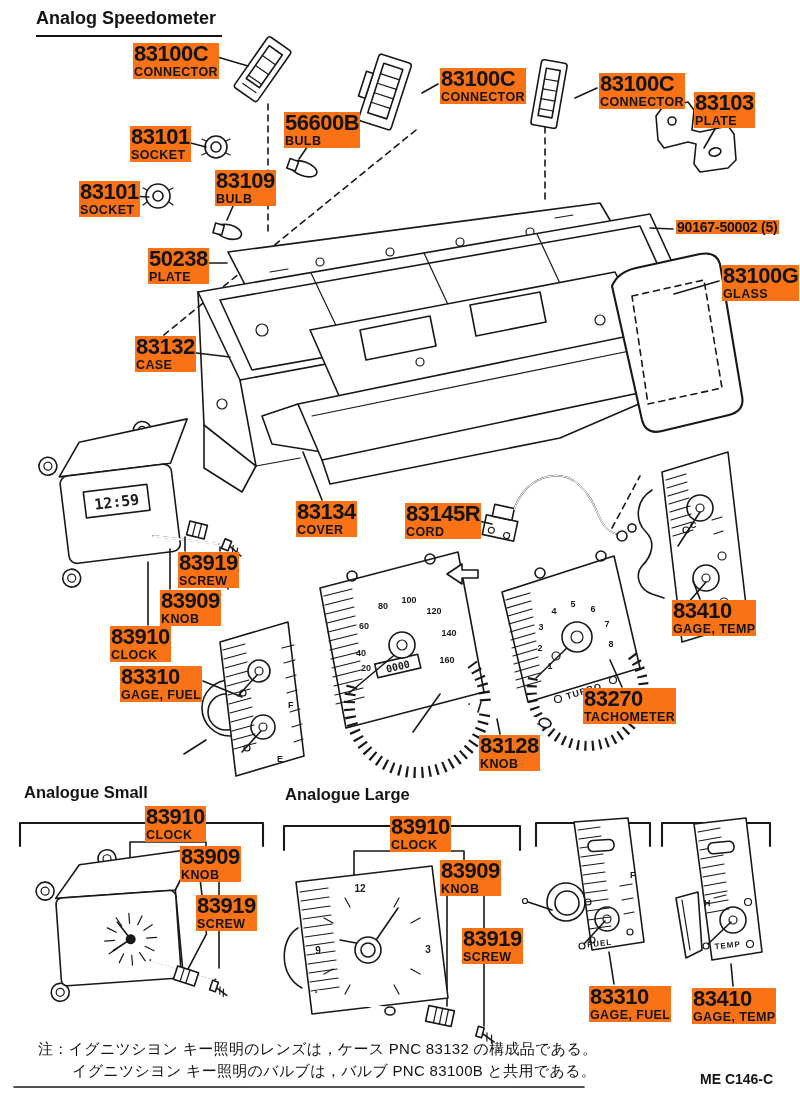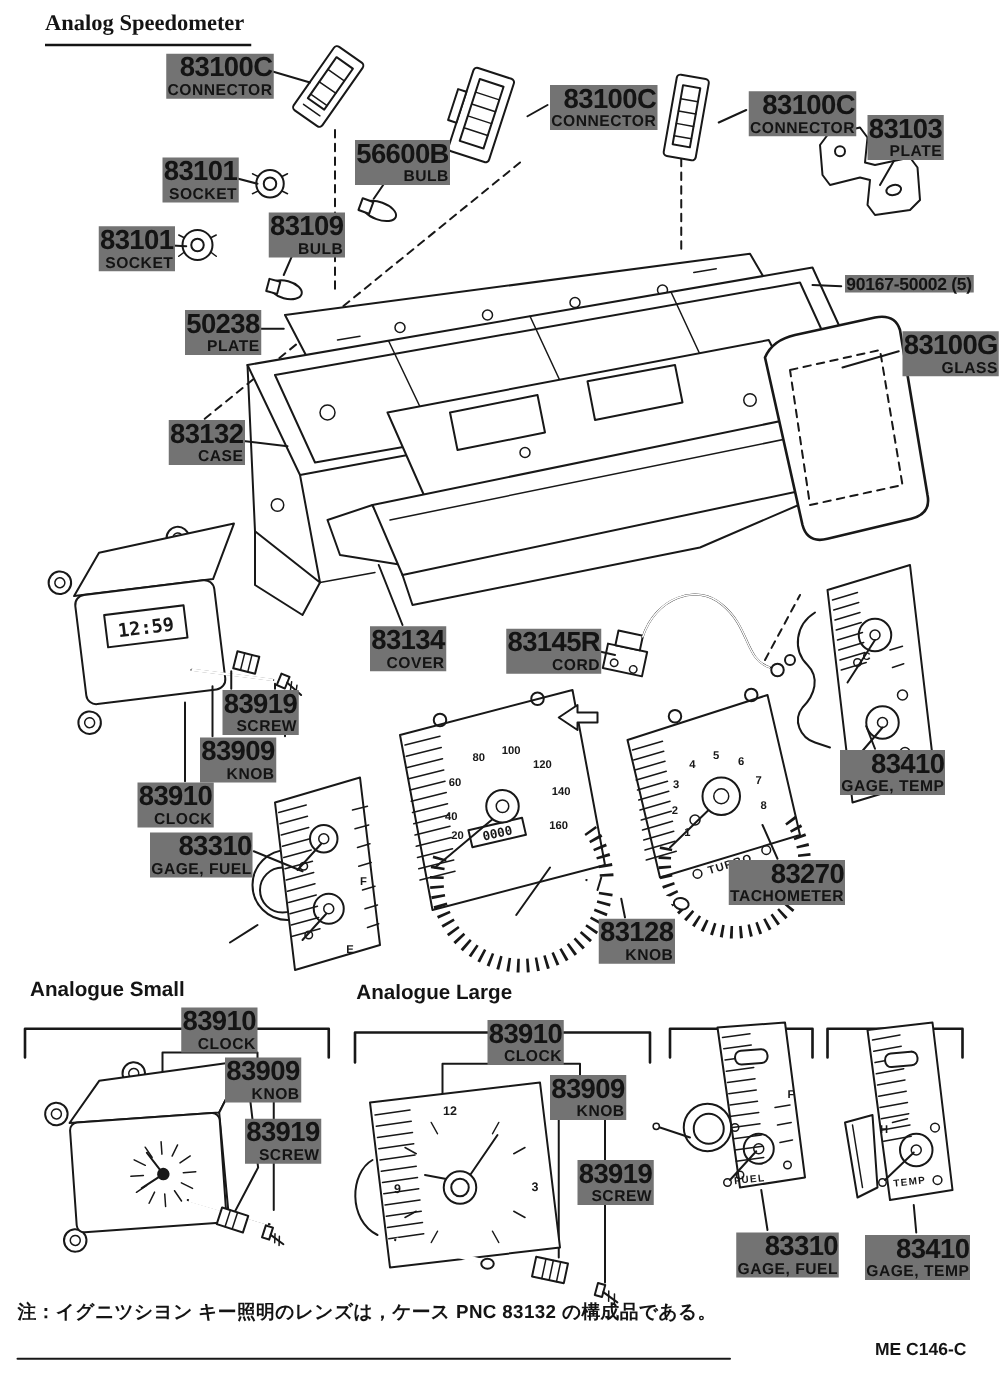--- a/index.html
+++ b/index.html
@@ -10,29 +10,29 @@
   .w2{stroke-width:2.1;} .w1{stroke-width:1.2;}
   .f{fill:#ffffff;}
   .dash{stroke-dasharray:6 5;}
   .ticks{fill:none;stroke:#181818;}
   .core{stroke:#ffffff;}
   text.dial{font:bold 9px "Liberation Sans",sans-serif;fill:#181818;}
   text.dial8{font:bold 8px "Liberation Sans",sans-serif;fill:#181818;}
   text.dial10{font:bold 10px "Liberation Sans",sans-serif;fill:#181818;}
   text.lcd{font:bold 15px "DejaVu Sans Mono",monospace;fill:#181818;}
   text.odo{font:bold 10px "DejaVu Sans Mono",monospace;fill:#181818;}
-  .plabel{position:absolute;background:#737373;line-height:1;white-space:nowrap;padding:0 1px;text-align:right;}
+  .plabel{position:absolute;background:#f97316;line-height:1;white-space:nowrap;padding:0 1px;}
   .pno{display:block;font-weight:700;font-size:22px;letter-spacing:-0.5px;}
   .pno.sm{font-size:14px;letter-spacing:-0.2px;}
   .pname{display:block;font-weight:700;font-size:12.5px;letter-spacing:0.4px;margin-top:1px;}
   .pname:empty{display:none;}
   .title{position:absolute;left:36px;top:8px;font-weight:700;font-size:18px;
-         border-bottom:2.5px solid #141414;padding:0 6px 6px 0;white-space:nowrap;font-family:Liberation Serif, serif;}
+         border-bottom:2.5px solid #141414;padding:0 6px 6px 0;white-space:nowrap;}
   .sechead{position:absolute;font-weight:700;font-size:16.5px;white-space:nowrap;background:#fff;}
-  .footnote{position:absolute;font-weight:700;font-size:15px;white-space:nowrap;letter-spacing:0.3px;}
+  .footnote{position:absolute;font-weight:400;font-size:15px;white-space:nowrap;letter-spacing:0.3px;margin-left:24px;}
   .doccode{position:absolute;left:700px;top:1071px;font-weight:700;font-size:14px;}
 </style>
 </head>
 <body>
 
 <div class="canvas">
 
 <svg class="art" width="800" height="1116" viewBox="0 0 800 1116">
 
   <g>
@@ -489,16 +489,17 @@
   <div class="plabel" style="left:589px;top:986px">
       <span class="pno">83310</span>
       <span class="pname">GAGE, FUEL</span>
     </div>
   <div class="plabel" style="left:692px;top:988px">
       <span class="pno">83410</span>
       <span class="pname">GAGE, TEMP</span>
     </div>
 
   <div class="footnote" style="left:14px;top:1040px">注：イグニツシヨン キー照明のレンズは，ケース PNC 83132 の構成品である。</div>
+  <div class="footnote" style="left:48px;top:1062px">イグニツシヨン キー照明のバルブは，バルブ PNC 83100B と共用である。</div>
 
   <div class="doccode">ME C146-C</div>
 
 </div>
 
 </body></html>

